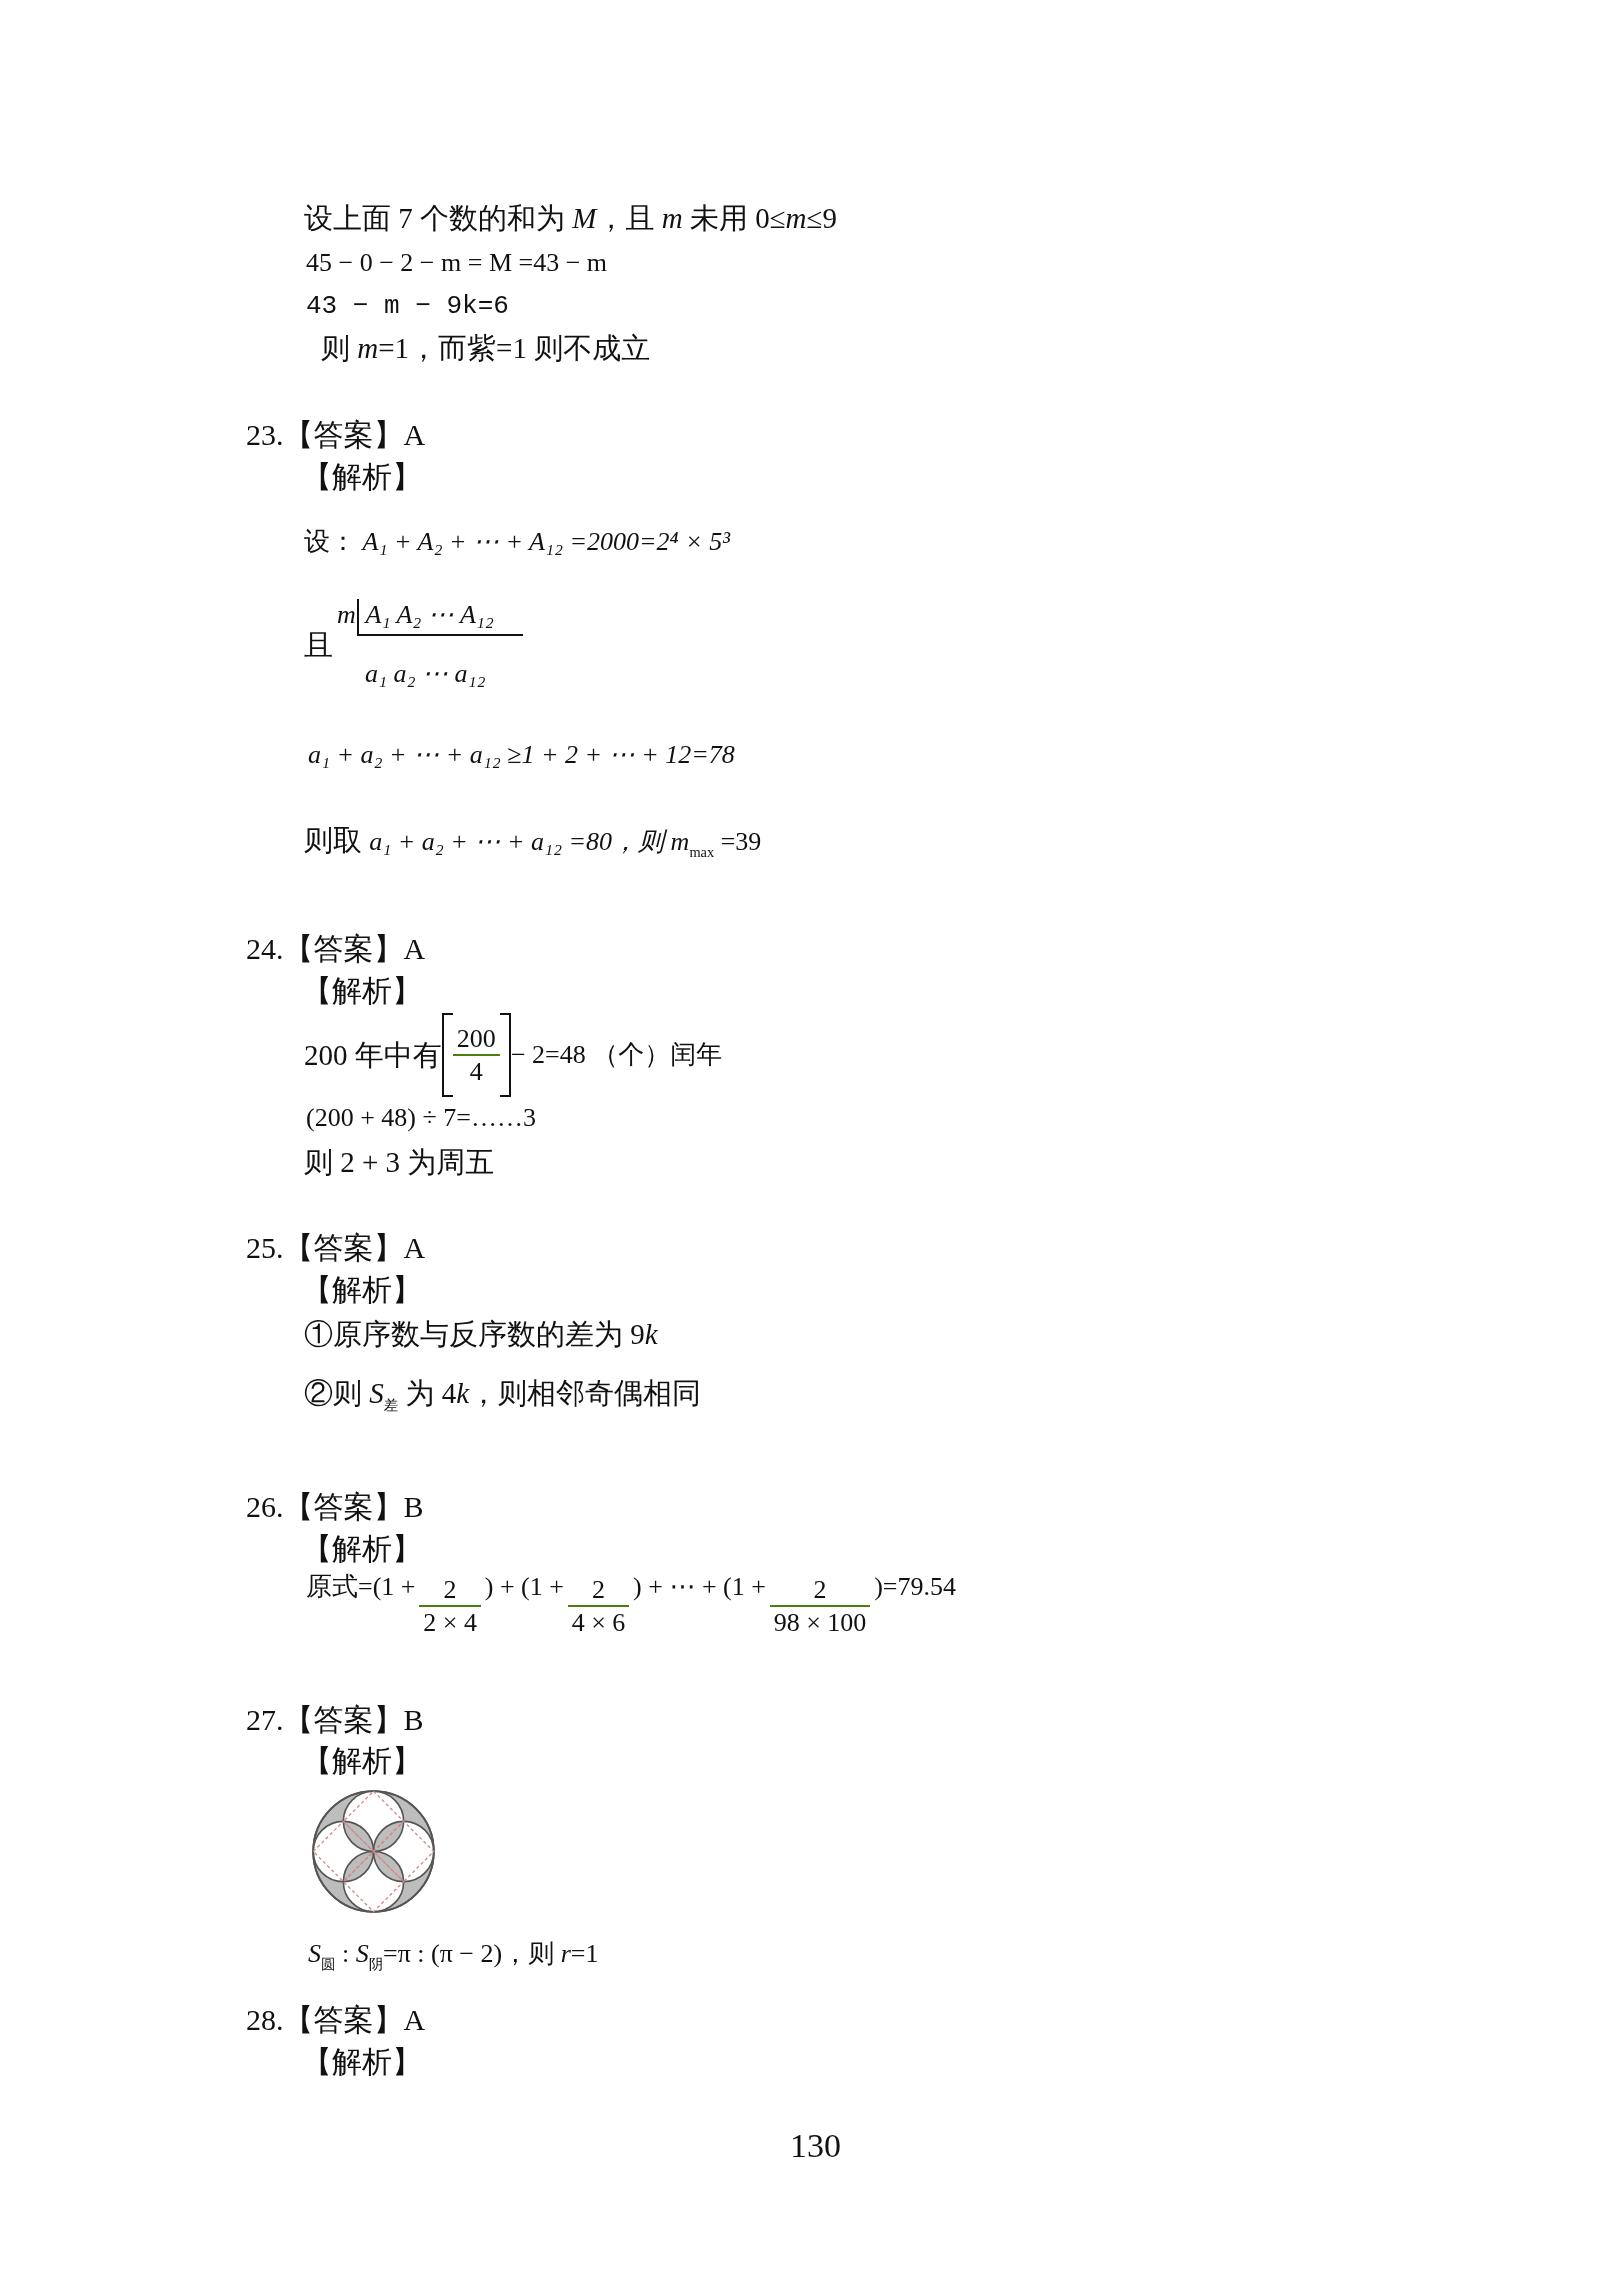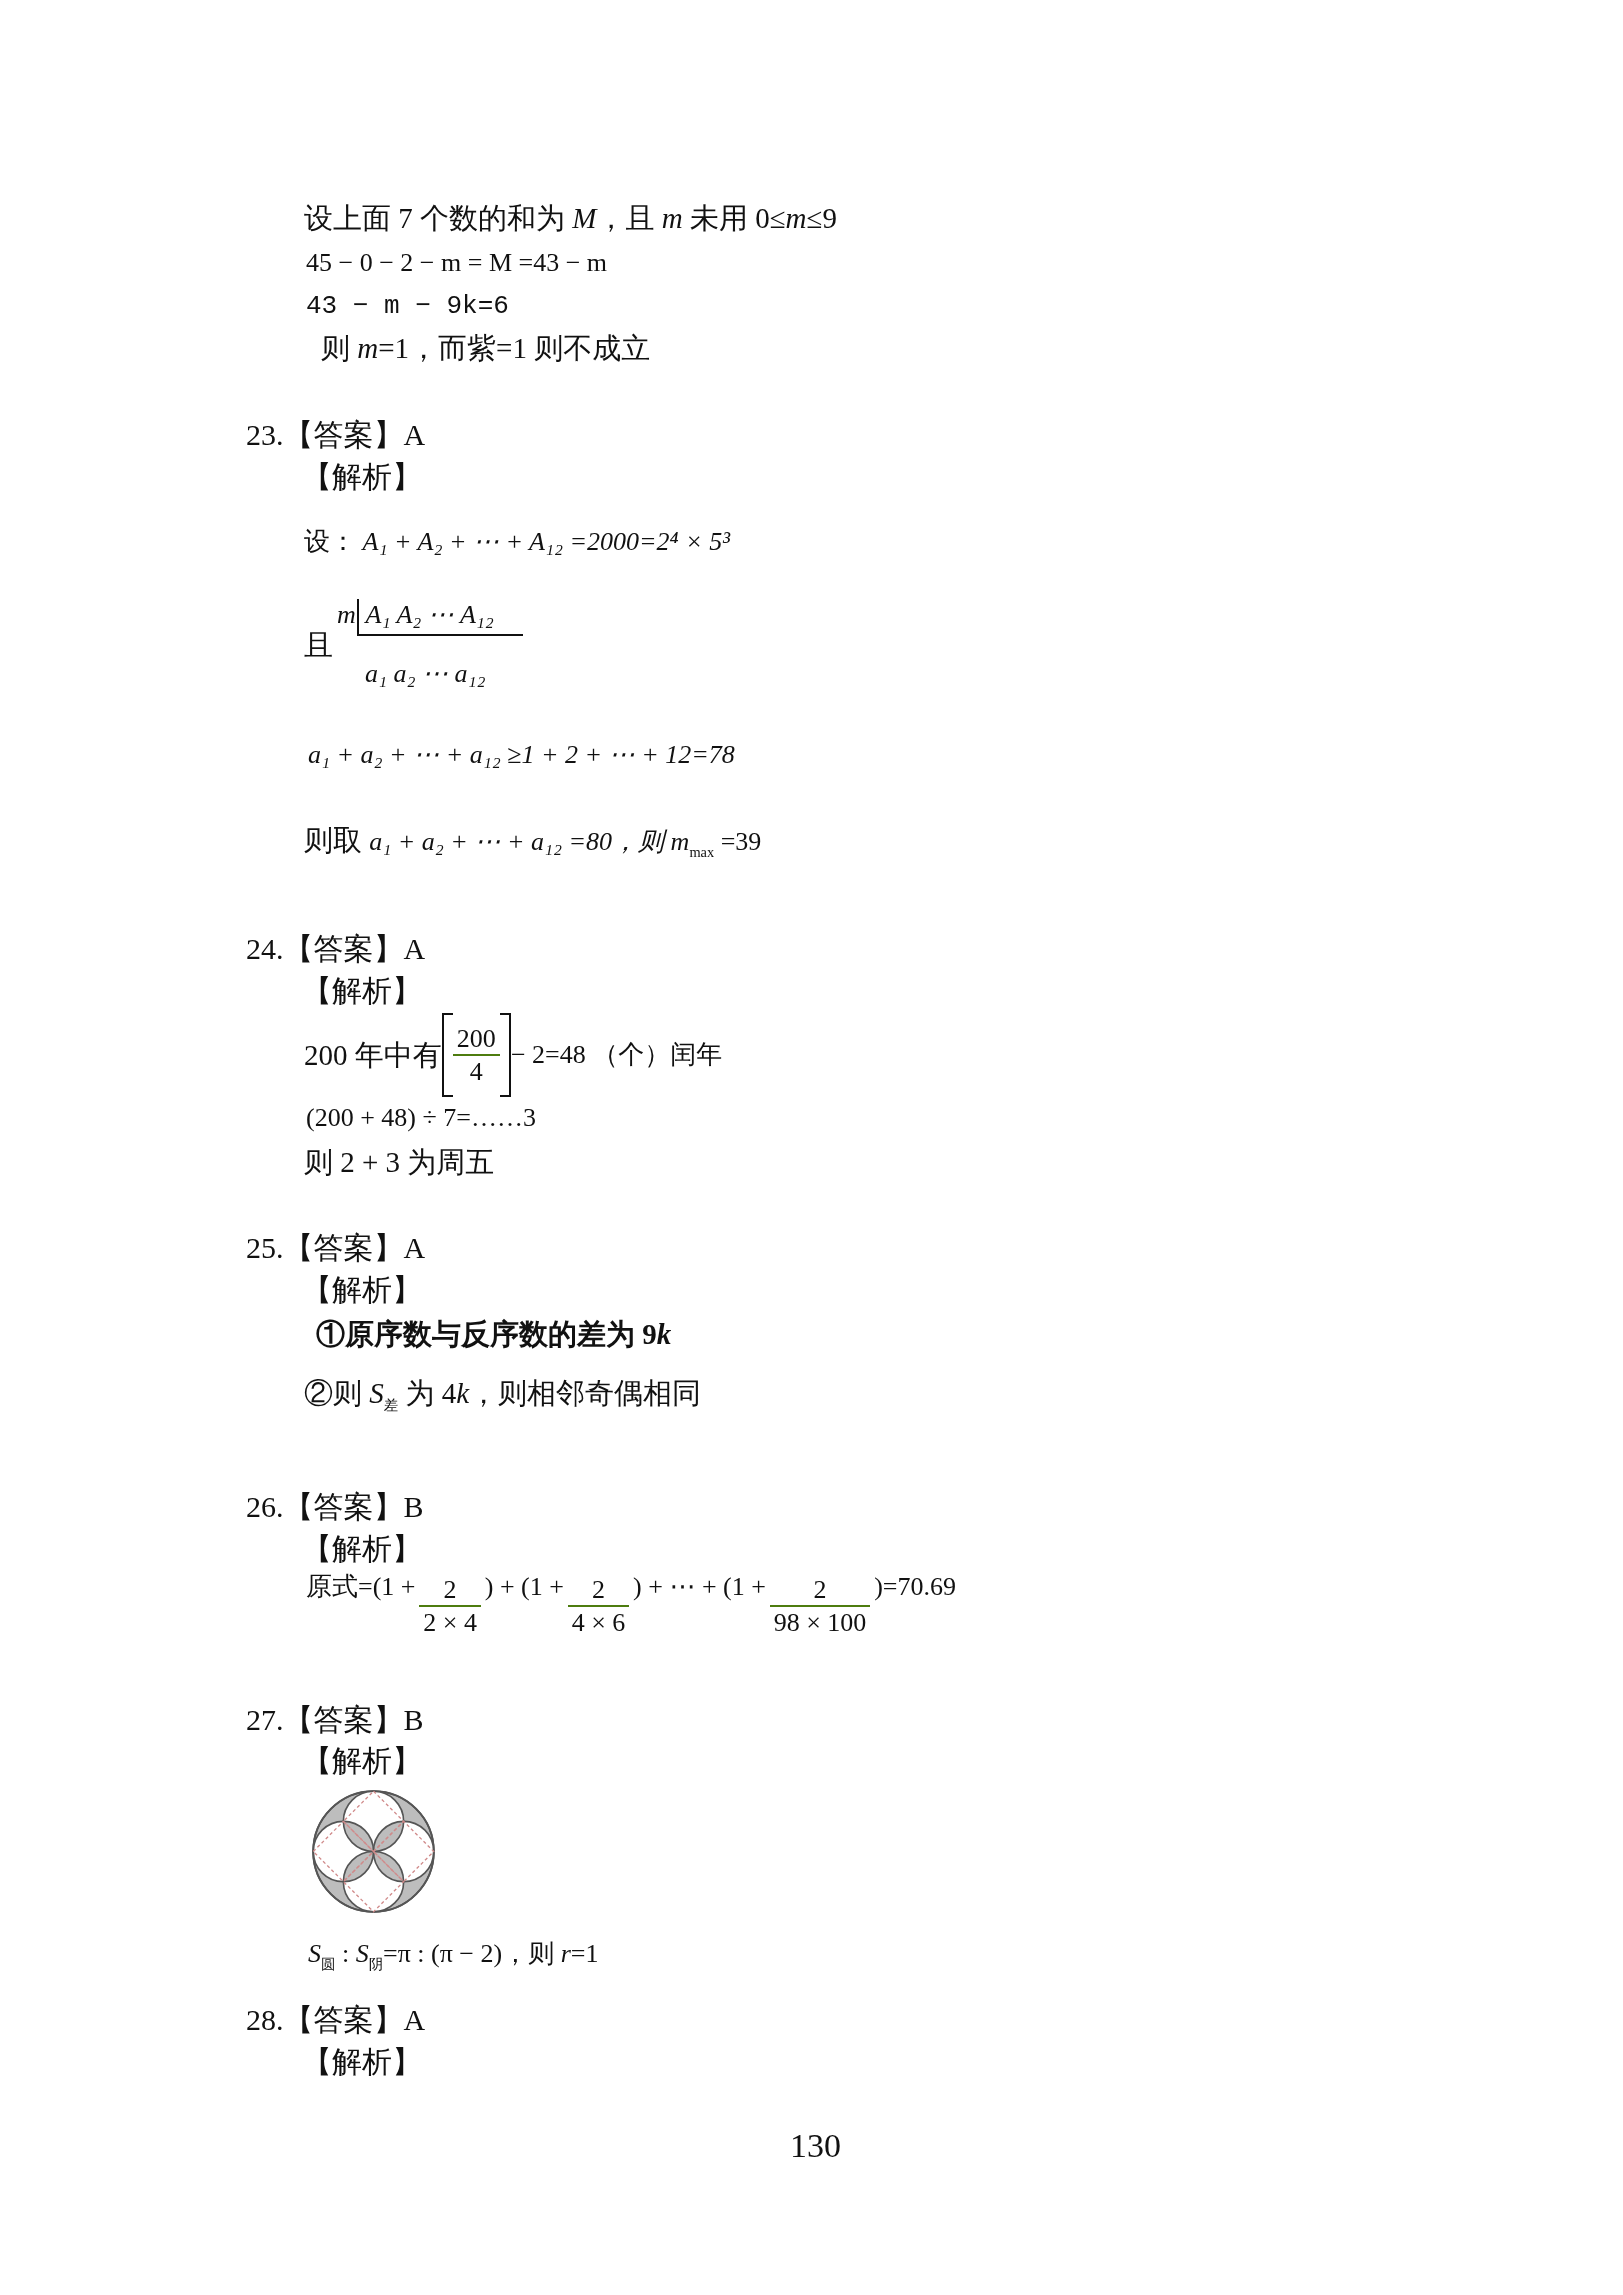--- a/index.html
+++ b/index.html
@@ -60,21 +60,21 @@
   <span class="fb r"></span>
   <span class="math">− 2=48 （个）闰年</span>
 </div>
 <div class="ln math" style="left:306px; top:1105px;">(200 + 48) ÷ 7=……3</div>
 <div class="ln" style="left:304px; top:1148px;">则 2 + 3 为周五</div>
 
 <div class="ln hdr" style="left:246px; top:1233px;">
   <span>25.</span><span>【答案】</span><span>A</span>
 </div>
 <div class="ln hdr" style="left:302px; top:1275px;">【解析】</div>
-<div class="ln" style="left:316px; top:1320px;font-weight:bold;">
+<div class="ln" style="left:304px; top:1320px;">
   <span>①原序数与反序数的差为 9</span><span class="it">k</span>
 </div>
 <div class="ln" style="left:304px; top:1379px;">
   <span>②则 </span><span class="it">S</span><span class="sub">差</span><span> 为 4</span><span class="it">k</span><span>，则相邻奇偶相同</span>
 </div>
 
 <div class="ln hdr" style="left:246px; top:1492px;">
   <span>26.</span><span>【答案】</span><span>B</span>
 </div>
 <div class="ln hdr" style="left:302px; top:1534px;">【解析】</div>
@@ -87,21 +87,21 @@
   <span>) + (1 + </span>
   <span class="frac">
       <span class="num">2</span>
       <span class="den">4 × 6</span>
     </span>
   <span>) + ⋯ + (1 + </span>
   <span class="frac">
       <span class="num">2</span>
       <span class="den">98 × 100</span>
     </span>
-  <span>)=70.69</span>
+  <span>)=79.54</span>
 </div>
 
 <div class="ln hdr" style="left:246px; top:1705px;">
   <span>27.</span><span>【答案】</span><span>B</span>
 </div>
 <div class="ln hdr" style="left:302px; top:1746px;">【解析】</div>
 <svg style="position:absolute; left:308px; top:1786px;" width="131" height="131" viewBox="0 0 200 200">
   <defs>
     <clipPath id="outer">
         <circle cx="100" cy="100" r="92"></circle>

